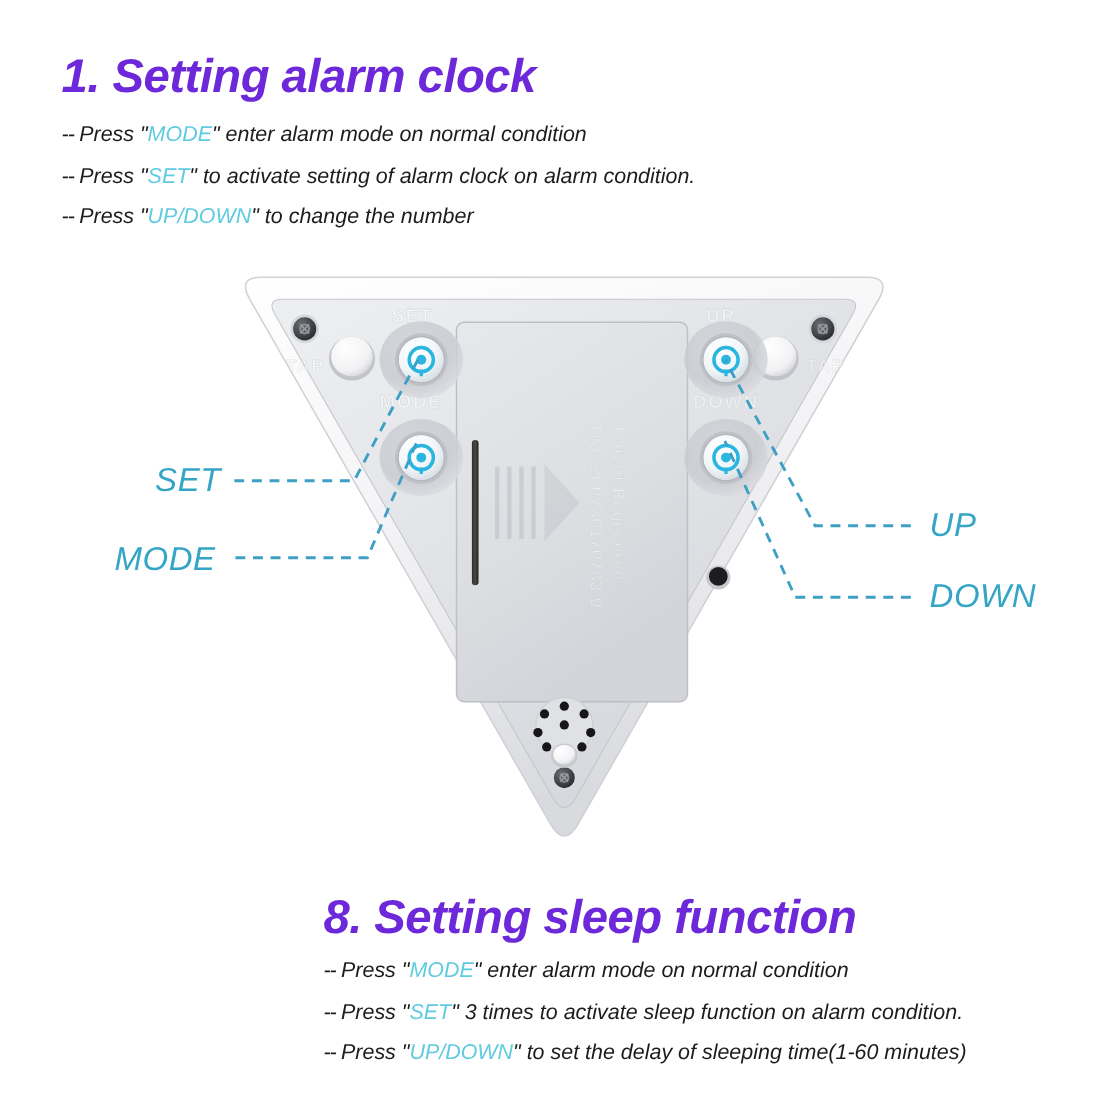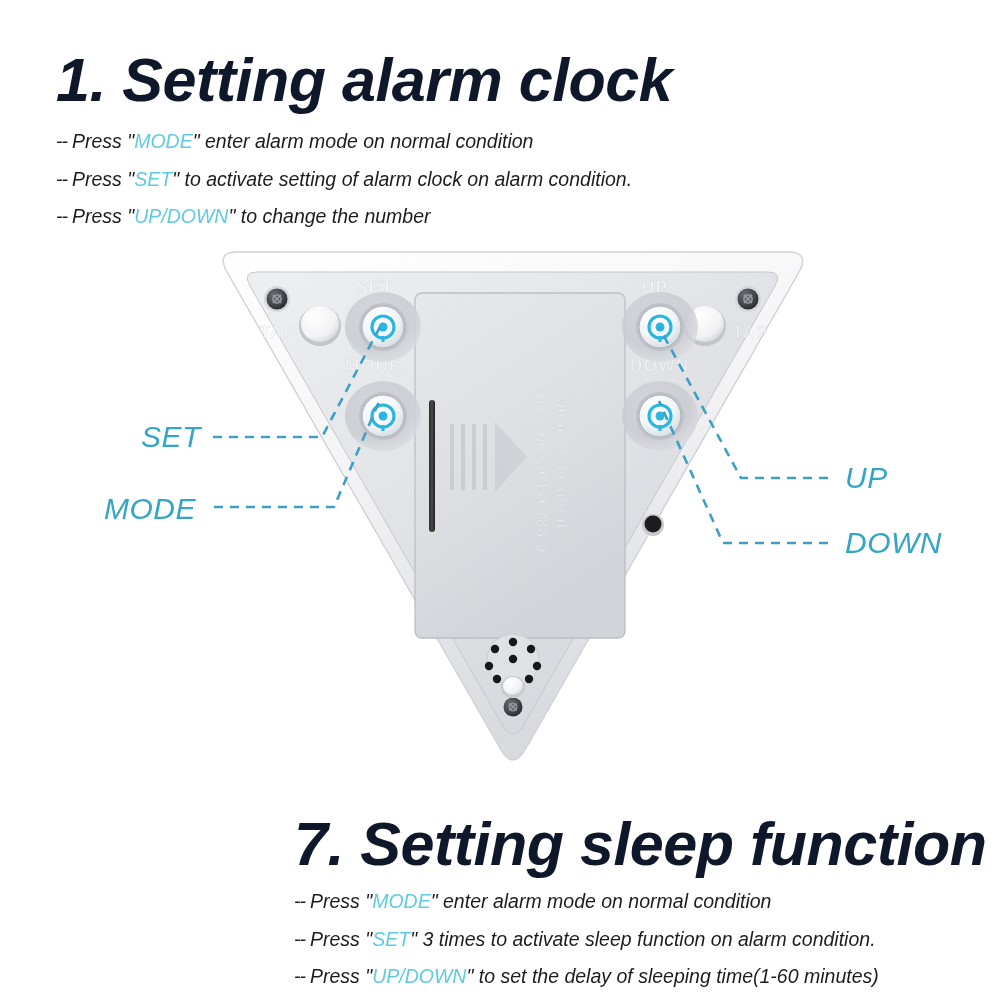--- a/index.html
+++ b/index.html
@@ -14,24 +14,24 @@
     position: relative;
     width: 1001px;
     height: 1001px;
     background: #ffffff;
     overflow: hidden;
   }
 
   
   .instr-block { position: absolute; }
   .instr-heading {
-    font-size: 61px;
+    font-size: 43px;
     font-weight: bold;
     font-style: italic;
-    color: #0f172a;
+    color: #6d28d9;
     letter-spacing: -0.5px;
     white-space: nowrap;
     line-height: 1.05;
   }
   .instr-line {
     font-size: 19.5px;
     font-style: italic;
     color: #1c1c1c;
     white-space: nowrap;
     line-height: 1.0;
@@ -283,21 +283,21 @@
 
     <path d="M 828 543 L 723 543 L 659 401" fill="none" stroke="#3d9fc4" stroke-width="2.6" stroke-dasharray="9 7"></path>
   </svg>
 
   <div class="callout-label" id="label-set">SET</div>
   <div class="callout-label" id="label-mode">MODE</div>
   <div class="callout-label" id="label-up">UP</div>
   <div class="callout-label" id="label-down">DOWN</div>
 
   <div class="instr-block" id="block-2">
-    <div class="instr-heading">7. Setting sleep function</div>
+    <div class="instr-heading">8. Setting sleep function</div>
 
     <div class="instr-line">
       <span class="dash-mark">--</span><span>Press "</span><span class="kw">MODE</span><span>" enter alarm mode on normal condition</span>
     </div>
 
     <div class="instr-line">
       <span class="dash-mark">--</span><span>Press "</span><span class="kw">SET</span><span>" 3 times to activate sleep function on alarm condition.</span>
     </div>
 
     <div class="instr-line">

